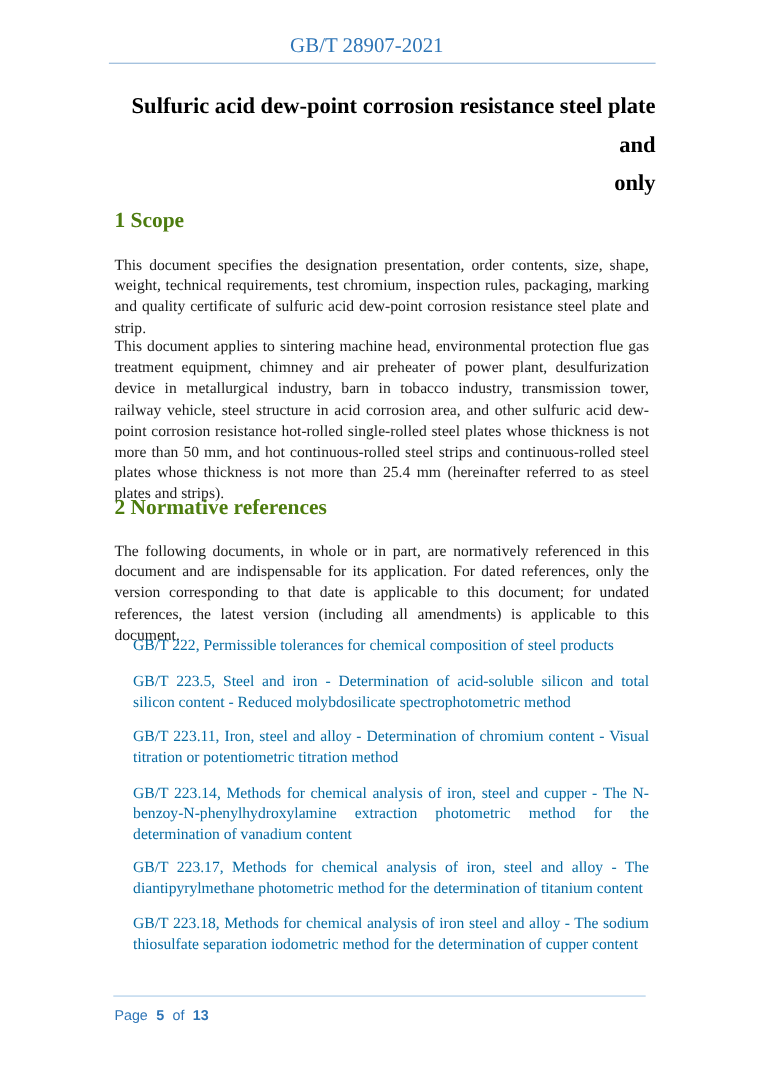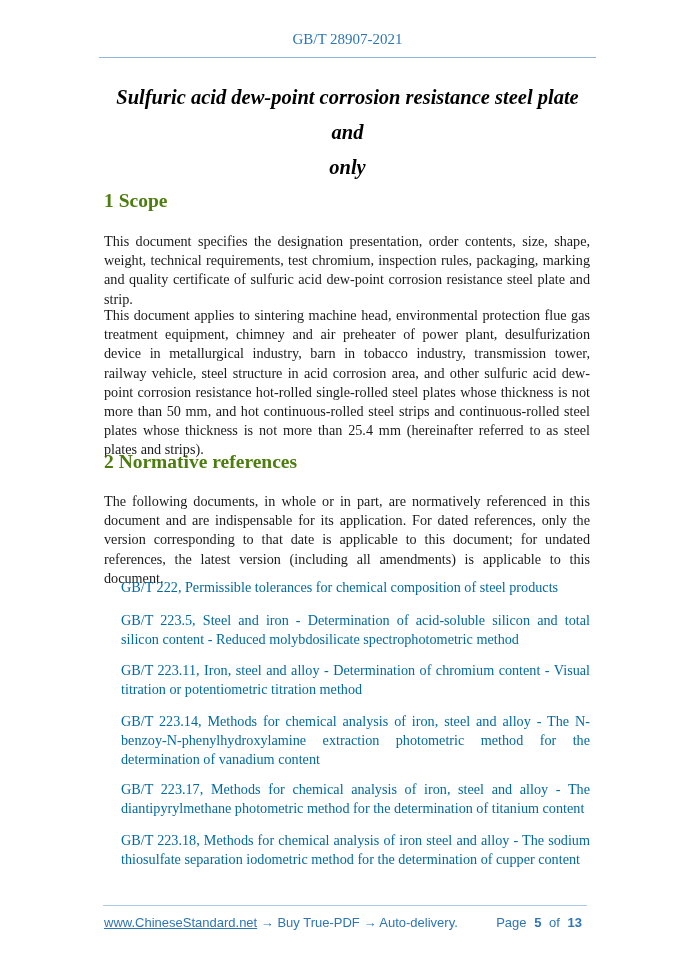--- a/index.html
+++ b/index.html
@@ -10,48 +10,47 @@
     body {
       width: 693px;
       height: 980px;
       position: relative;
       overflow: hidden;
       font-family: "Liberation Serif", "DejaVu Serif", serif;
       color: #1a1a1a;
     }
     .page-header {
       position: absolute;
-      left: 99px;
+      left: 85px;
       top: 31px;
       width: 497px;
       text-align: center;
-      font-size: 15px;
+      font-size: 19px;
       color: #2e75b6;
       font-family: "Liberation Serif", serif;
     }
     .header-rule {
       position: absolute;
       left: 99px;
       top: 57px;
       width: 497px;
       height: 0;
       border-top: 1px solid #8fb4d6;
     }
     .doc-title {
       position: absolute;
       left: 99px;
       top: 80px;
       width: 497px;
-      text-align: center;
+      text-align: right;
       font-weight: bold;
       font-size: 20.5px;
       line-height: 35px;
       color: #000;
       margin: 0;
-      font-style: italic;
     }
     .section-heading {
       position: absolute;
       left: 104px;
       font-weight: bold;
       font-size: 19.5px;
       color: #4d7c0f;
       margin: 0;
       line-height: 24px;
     }
@@ -127,27 +126,26 @@
 
 <p class="para" style="top:306px;">This document applies to sintering machine head, environmental protection flue gas treatment equipment, chimney and air preheater of power plant, desulfurization device in metallurgical industry, barn in tobacco industry, transmission tower, railway vehicle, steel structure in acid corrosion area, and other sulfuric acid dew-point corrosion resistance hot-rolled single-rolled steel plates whose thickness is not more than 50 mm, and hot continuous-rolled steel strips and continuous-rolled steel plates whose thickness is not more than 25.4 mm (hereinafter referred to as steel plates and strips).</p>
 
 <h2 class="section-heading" style="top:450px;">2 Normative references</h2>
 
 <p class="para" style="top:492px;">The following documents, in whole or in part, are normatively referenced in this document and are indispensable for its application. For dated references, only the version corresponding to that date is applicable to this document; for undated references, the latest version (including all amendments) is applicable to this document.</p>
 
 <p class="ref" style="top:578px;">GB/T 222, Permissible tolerances for chemical composition of steel products</p>
 <p class="ref" style="top:611px;">GB/T 223.5, Steel and iron - Determination of acid-soluble silicon and total silicon content - Reduced molybdosilicate spectrophotometric method</p>
 <p class="ref" style="top:661px;">GB/T 223.11, Iron, steel and alloy - Determination of chromium content - Visual titration or potentiometric titration method</p>
-<p class="ref" style="top:712px;">GB/T 223.14, Methods for chemical analysis of iron, steel and alloy - The N-benzoy-N-phenylhydroxylamine extraction photometric method for the determination of vanadium content</p>
+<p class="ref" style="top:712px;">GB/T 223.14, Methods for chemical analysis of iron, steel and cupper - The N-benzoy-N-phenylhydroxylamine extraction photometric method for the determination of vanadium content</p>
 <p class="ref" style="top:780px;">GB/T 223.17, Methods for chemical analysis of iron, steel and alloy - The diantipyrylmethane photometric method for the determination of titanium content</p>
 <p class="ref" style="top:831px;">GB/T 223.18, Methods for chemical analysis of iron steel and alloy - The sodium thiosulfate separation iodometric method for the determination of cupper content</p>
 
 <div class="footer-rule"></div>
 
 <div class="footer">
-  <span><a>www.ChineseStandard.net</a><span> → Buy True-PDF → Auto-delivery.</span></span>
   <span class="pg-wrap" style="margin-right:4px;">
     <span>Page</span>
     <span class="pg-num">5</span>
     <span>of</span>
     <span class="pg-num">13</span>
   </span>
 </div>
 
 </body></html>

